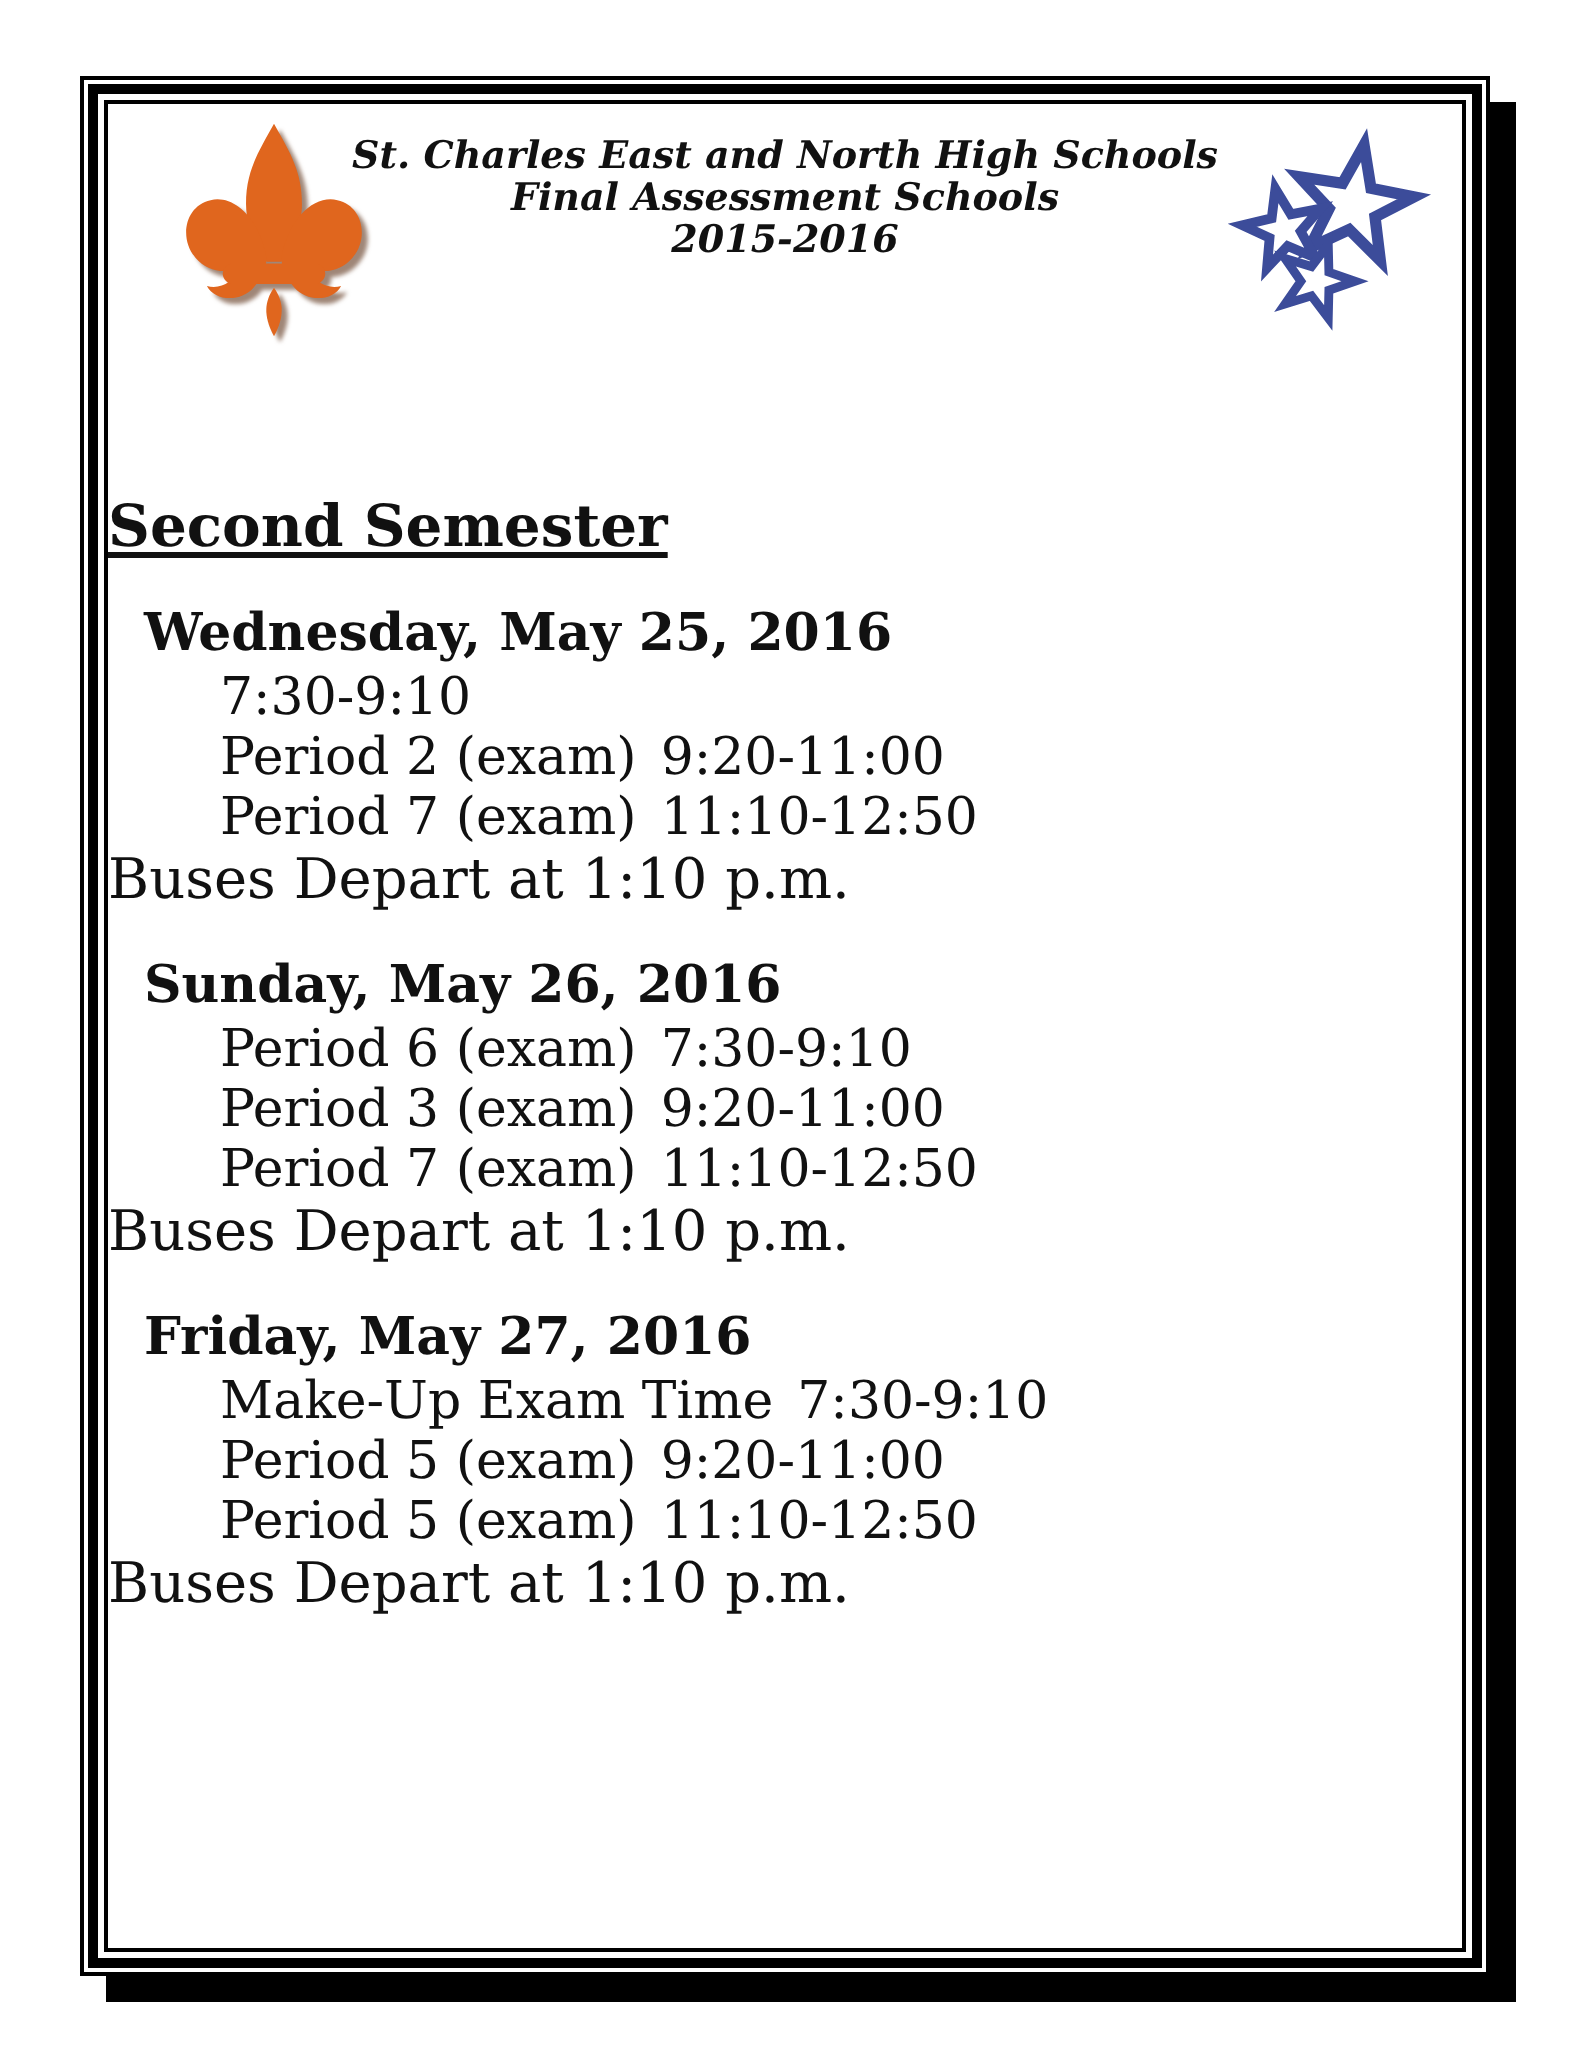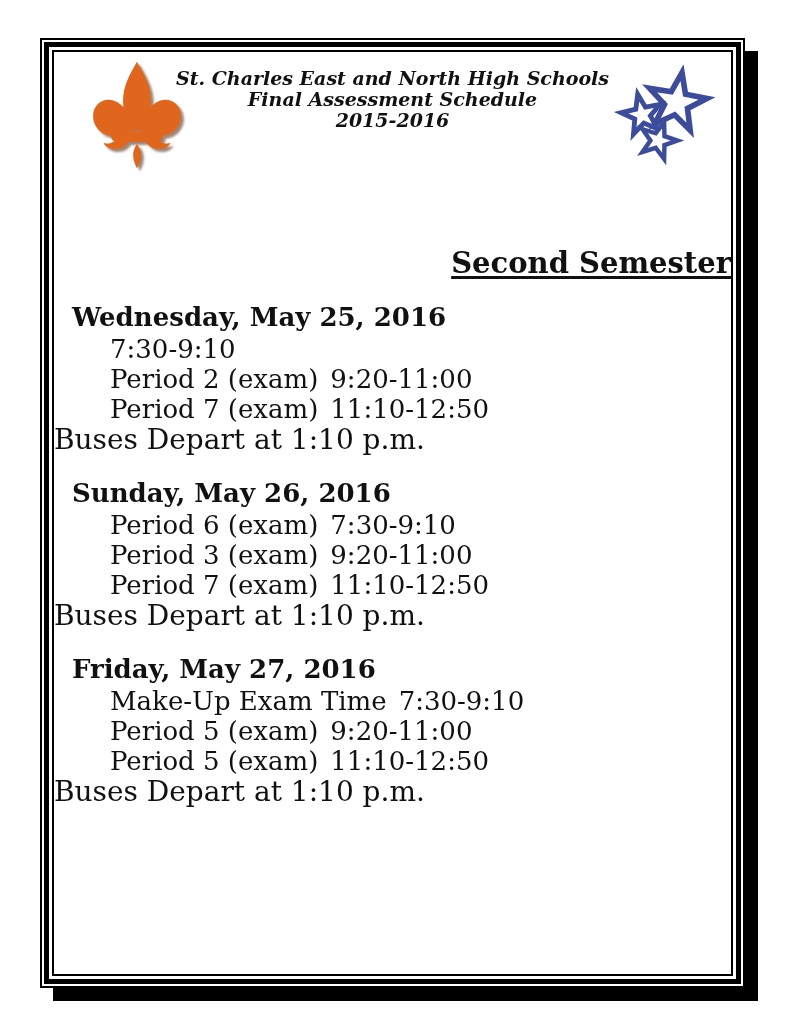--- a/index.html
+++ b/index.html
@@ -66,21 +66,21 @@
   .title-block {
     text-align: center;
     padding-top: 10px;
     font-weight: bold;
     font-style: italic;
     font-size: 19px;
     line-height: 21px;
   }
   .semester-title {
     margin-top: 76px;
-    text-align: right;
+    text-align: left;
     font-size: 29px;
     font-weight: bold;
     line-height: 34px;
   }
   .semester-title span {
     text-decoration: underline;
     text-decoration-thickness: 3px;
     text-underline-offset: 3px;
   }
   .day-block { margin-top: 20px; }
@@ -121,21 +121,21 @@
           <path d="M50 2 C41 18 35 28 35 45 C35 60 43 68 46 76 L54 76 C57 68 65 60 65 45 C65 28 59 18 50 2 Z"></path>
           <path d="M46 74 C42 52 28 40 16 43 C2 46 -1 64 8 74 C14 81 24 83 31 79 C29 87 21 91 14 89 C18 97 32 98 39 90 C44 84 46 79 46 74 Z"></path>
           <path d="M54 74 C58 52 72 40 84 43 C98 46 101 64 92 74 C86 81 76 83 69 79 C71 87 79 91 86 89 C82 97 68 98 61 90 C56 84 54 79 54 74 Z"></path>
           <path d="M27 77 c-6 2 -6 9 0 11 h46 c6 -2 6 -9 0 -11 z"></path>
           <path d="M50 90 C45 97 44 105 50 116 C56 105 55 97 50 90 Z"></path>
         </g>
       </svg>
 
       <div class="title-block">
         <div>St. Charles East and North High Schools</div>
-        <div>Final Assessment Schedule</div>
+        <div>Final Assessment Schools</div>
         <div>2015-2016</div>
       </div>
 
       <svg class="stars-icon" viewBox="-6 -8 134 134" xmlns="http://www.w3.org/2000/svg">
         <g fill="#ffffff" stroke="#3C4C9A" stroke-miterlimit="12">
           <polygon stroke-width="7" points="84.6,7.6 88.9,34.4 115.6,39.7 91.4,52.1 94.7,79.2 75.4,60.0 50.7,71.4 62.9,47.1 44.4,27.2 71.3,31.3"></polygon>
           <polygon stroke-width="6" points="29.6,34.6 39.2,50.5 57.5,47.0 45.3,61.1 54.3,77.4 37.2,70.2 24.4,83.8 26.0,65.2 9.1,57.3 27.3,53.0"></polygon>
           <polygon stroke-width="5.5" points="62.4,69.2 62.8,86.4 79.0,92.0 62.8,97.6 62.4,114.8 52.0,101.1 35.6,106.1 45.4,92.0 35.6,77.9 52.0,82.9"></polygon>
         </g>
       </svg>

